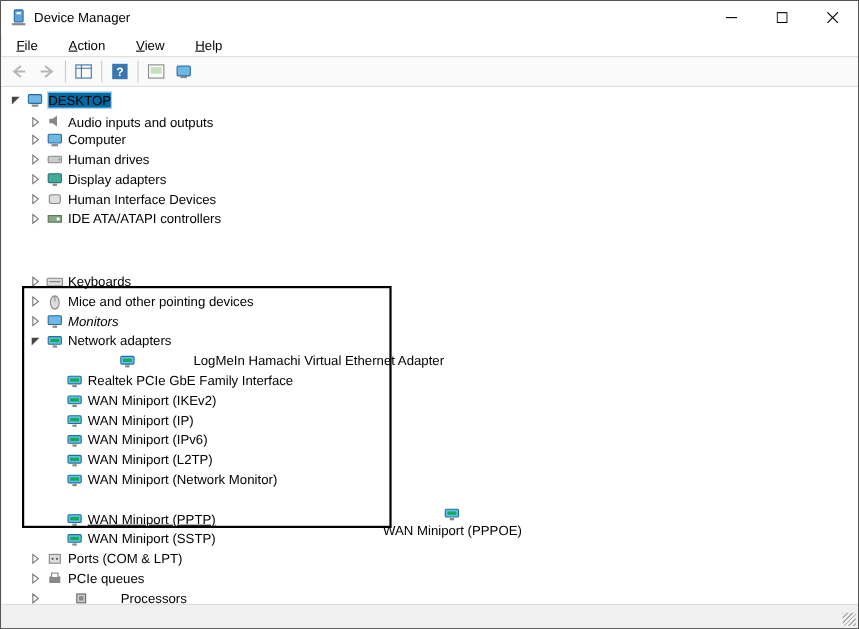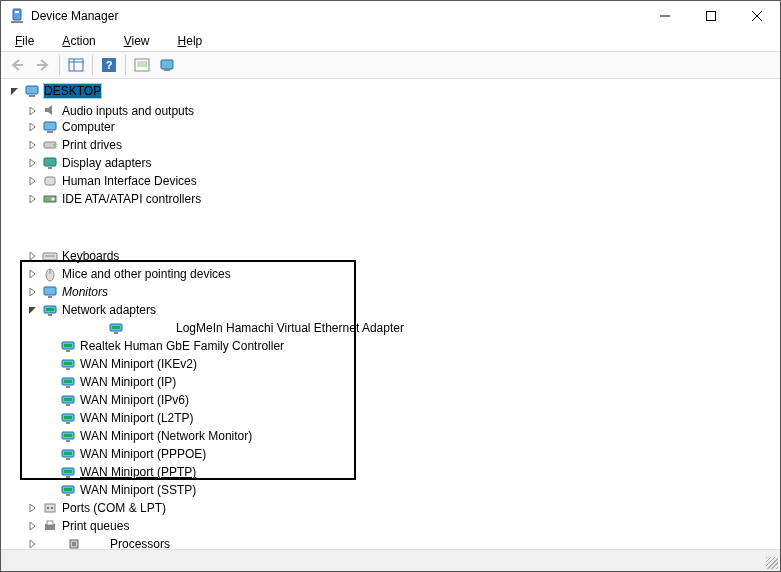--- a/index.html
+++ b/index.html
@@ -161,21 +161,21 @@
           <svg width="10" height="10">
             <path d="M2 1 L7 5 L2 9 Z" fill="none" stroke="#777"></path>
           </svg>
         </span>
         <span class="icn">
           <svg width="16" height="16">
             <rect x="2" y="5" width="12" height="6" rx="1" fill="#ccc" stroke="#888"></rect>
             <circle cx="12" cy="8" r="1" fill="#5c5"></circle>
           </svg>
         </span>
-        <span class="lbl">Print drives</span>
+        <span class="lbl">Human drives</span>
       </div>
       <div class="row" style="padding-left: 22px; text-align: right;">
         <span class="exp">
           <svg width="10" height="10">
             <path d="M2 1 L7 5 L2 9 Z" fill="none" stroke="#777"></path>
           </svg>
         </span>
         <span class="icn">
           <svg width="16" height="16">
             <rect x="2" y="3" width="12" height="8" rx="1" fill="#4a9" stroke="#277"></rect>
@@ -281,21 +281,21 @@
       </div>
       <div class="row" style="padding-left: 40px;">
         <span class="exp"></span>
         <span class="icn">
           <svg width="16" height="16">
             <rect x="2" y="4" width="12" height="7" rx="1" fill="#5dc1e8" stroke="#2a6aa0"></rect>
             <rect x="4" y="6" width="8" height="3" fill="#1a5"></rect>
             <rect x="6" y="12" width="4" height="2" fill="#888"></rect>
           </svg>
         </span>
-        <span class="lbl">Realtek Human GbE Family Controller</span>
+        <span class="lbl">Realtek PCIe GbE Family Interface</span>
       </div>
       <div class="row" style="padding-left: 40px;">
         <span class="exp"></span>
         <span class="icn">
           <svg width="16" height="16">
             <rect x="2" y="4" width="12" height="7" rx="1" fill="#5dc1e8" stroke="#2a6aa0"></rect>
             <rect x="4" y="6" width="8" height="3" fill="#1a5"></rect>
             <rect x="6" y="12" width="4" height="2" fill="#888"></rect>
           </svg>
         </span>
@@ -338,21 +338,21 @@
         <span class="exp"></span>
         <span class="icn">
           <svg width="16" height="16">
             <rect x="2" y="4" width="12" height="7" rx="1" fill="#5dc1e8" stroke="#2a6aa0"></rect>
             <rect x="4" y="6" width="8" height="3" fill="#1a5"></rect>
             <rect x="6" y="12" width="4" height="2" fill="#888"></rect>
           </svg>
         </span>
         <span class="lbl">WAN Miniport (Network Monitor)</span>
       </div>
-      <div class="row" style="padding-left: 40px;">
+      <div class="row" style="padding-left: 40px; flex-direction: column;">
         <span class="exp"></span>
         <span class="icn">
           <svg width="16" height="16">
             <rect x="2" y="4" width="12" height="7" rx="1" fill="#5dc1e8" stroke="#2a6aa0"></rect>
             <rect x="4" y="6" width="8" height="3" fill="#1a5"></rect>
             <rect x="6" y="12" width="4" height="2" fill="#888"></rect>
           </svg>
         </span>
         <span class="lbl">WAN Miniport (PPPOE)</span>
       </div>
@@ -398,21 +398,21 @@
           <svg width="10" height="10">
             <path d="M2 1 L7 5 L2 9 Z" fill="none" stroke="#777"></path>
           </svg>
         </span>
         <span class="icn">
           <svg width="16" height="16">
             <rect x="3" y="6" width="10" height="6" fill="#888"></rect>
             <rect x="5" y="3" width="6" height="4" fill="#fff" stroke="#888"></rect>
           </svg>
         </span>
-        <span class="lbl">Print queues</span>
+        <span class="lbl">PCIe queues</span>
       </div>
       <div class="row" style="padding-left: 22px; gap: 24px;">
         <span class="exp">
           <svg width="10" height="10">
             <path d="M2 1 L7 5 L2 9 Z" fill="none" stroke="#777"></path>
           </svg>
         </span>
         <span class="icn">
           <svg width="16" height="16">
             <rect x="4" y="4" width="8" height="8" fill="#ccc" stroke="#666"></rect>

